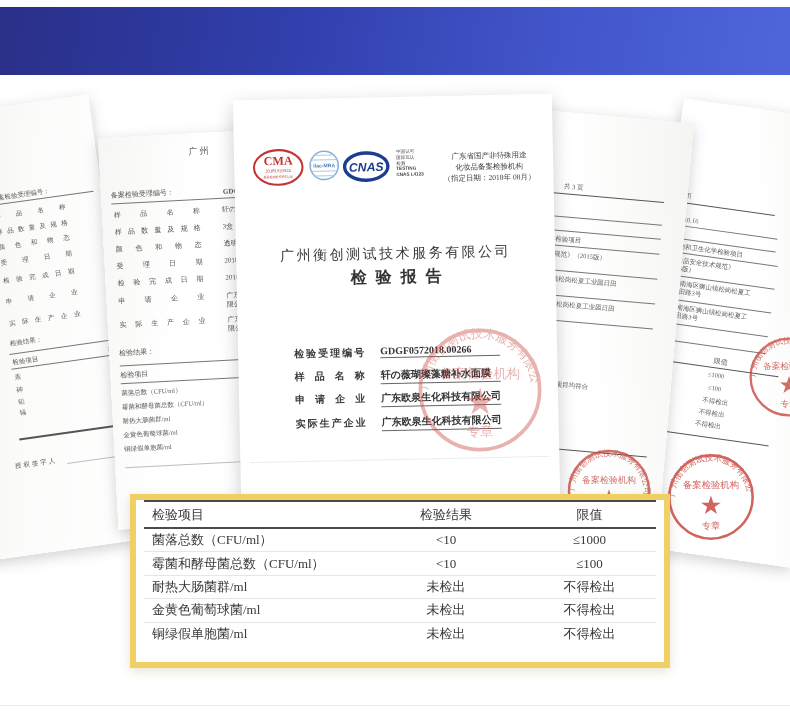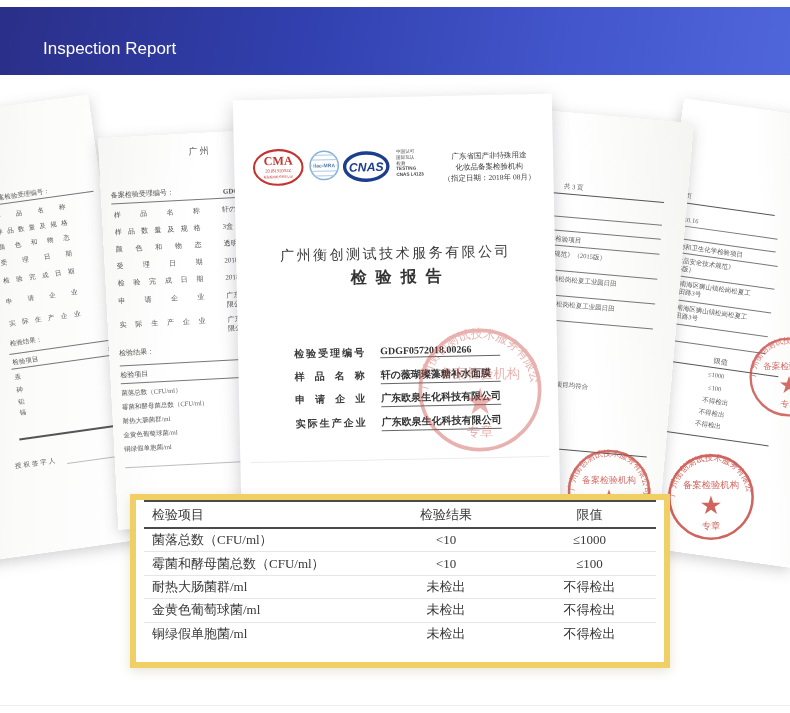--- a/index.html
+++ b/index.html
@@ -66,21 +66,20 @@
   .c3{width:26%;text-align:center;}
 
   .foot-line{position:absolute;left:0;top:705px;width:790px;border-top:1px solid #ededed;}
 </style>
 </head>
 <body>
 
 <div class="stage">
 
   <div class="banner">
-    <span class="sub">Inspection Report</span>
   </div>
 
   <div class="page p1">
     <div class="abs tiny" style="left:58px;top:86px;">备案检验受理编号：</div>
     <div class="hr" style="left:58px;top:96px;width:102px;"></div>
     <div class="abs tiny jlabel" style="left:58px;top:104px;width:72px;">样品名称</div>
     <div class="abs tiny jlabel" style="left:58px;top:120px;width:72px;">样品数量及规格</div>
     <div class="abs tiny jlabel" style="left:58px;top:135px;width:72px;">颜色和物态</div>
     <div class="abs tiny jlabel" style="left:58px;top:151px;width:72px;">受理日期</div>
     <div class="abs tiny jlabel" style="left:58px;top:169px;width:72px;">检验完成日期</div>

